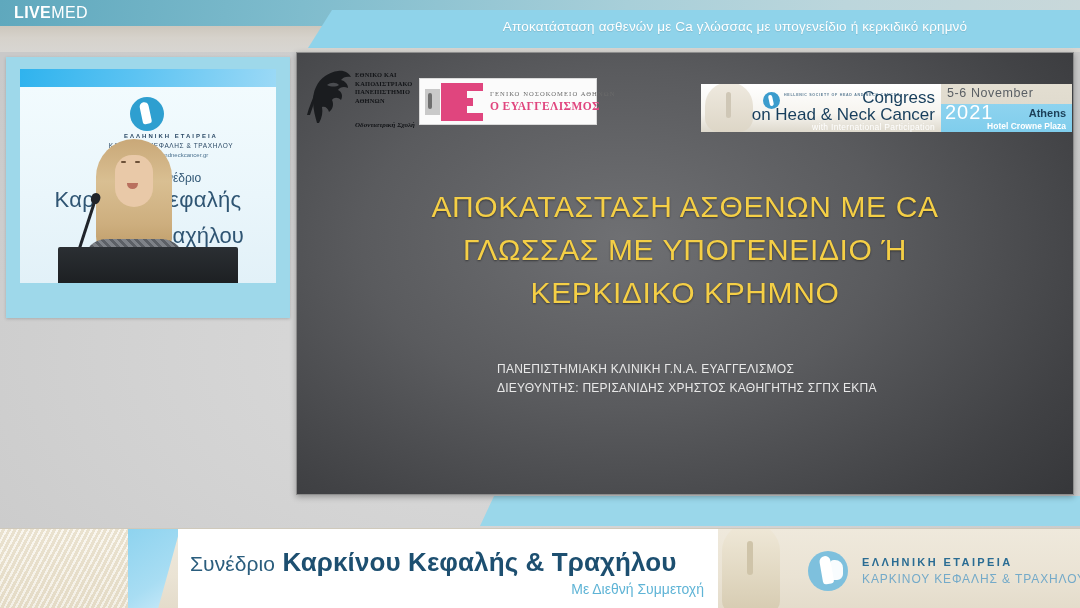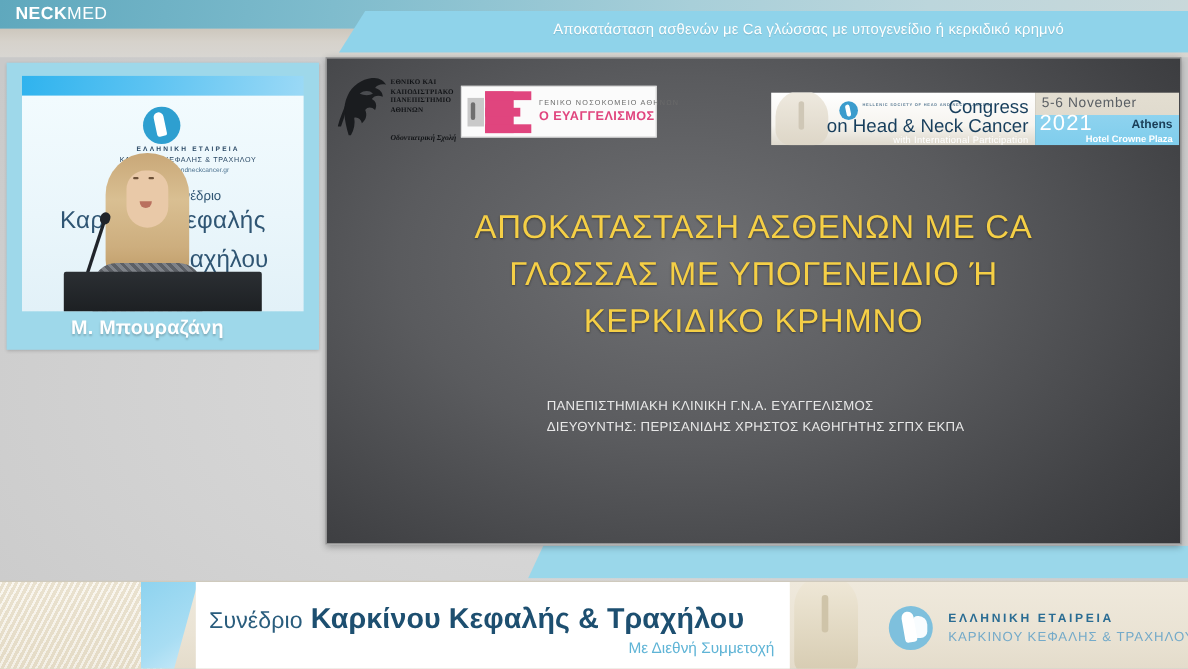--- a/index.html
+++ b/index.html
@@ -163,21 +163,21 @@
     letter-spacing:.2px;
   }
   .uoa-sub{
     position:absolute; left:50px; top:62px;
     font-family:"Liberation Serif", serif;
     font-size:7px; font-weight:700; font-style:italic; color:#111316;
   }
 
   .evang{
     position:absolute; left:122px; top:25px; width:178px; height:47px;
-    background:#fbfbfb; border:1px solid #dadada;
+    background:#fbfbfb; border:1px solid #dadada;font-family:Liberation Serif, serif;
   }
   .evang .eblock{
     position:absolute; left:5px; top:4px; width:58px; height:38px;
   }
   .evang .e-pink{
     position:absolute; left:16px; top:0; width:26px; height:38px;
     background:#e0457e;
   }
   .evang .e-arm1{ position:absolute; left:16px; top:0;  width:42px; height:8px; background:#e0457e;}
   .evang .e-arm2{ position:absolute; left:16px; top:15px;width:32px; height:8px; background:#e0457e;}
@@ -347,21 +347,21 @@
 </style>
 </head>
 <body>
 
 <div id="page-bg"></div>
 
 <div class="top-beige"></div>
 <div class="top-teal"></div>
 
 <div class="livemed">
-  <b>NECK</b><span>MED</span>
+  <b>LIVE</b><span>MED</span>
 </div>
 
 <div class="title-bar">
   <div class="txt">Αποκατάσταση ασθενών με Ca γλώσσας με υπογενείδιο ή κερκιδικό κρημνό</div>
 </div>
 
 <div class="speaker">
   <div class="frame-top"></div>
   <div class="video">
     <div class="bd-logo"></div>
@@ -376,23 +376,20 @@
       <div class="p-hair"></div>
       <div class="p-face"></div>
       <div class="p-eye1"></div>
       <div class="p-eye2"></div>
       <div class="p-mouth"></div>
       <div class="p-body"></div>
     </div>
     <div class="mic"></div>
     <div class="laptop"></div>
   </div>
-  <div class="namebar">
-    <span>Μ. Μπουραζάνη</span>
-  </div>
 </div>
 
 <div class="blue-band"></div>
 
 <div class="slide">
 
   <div class="uoa">
     <div class="uoa-crest">
       <svg viewBox="0 0 48 62" xmlns="http://www.w3.org/2000/svg">
         <path d="M10 58 C6 44 4 32 9 22 C13 13 22 7 31 6 C37 5 42 8 44 12 C40 11 36 12 34 15

